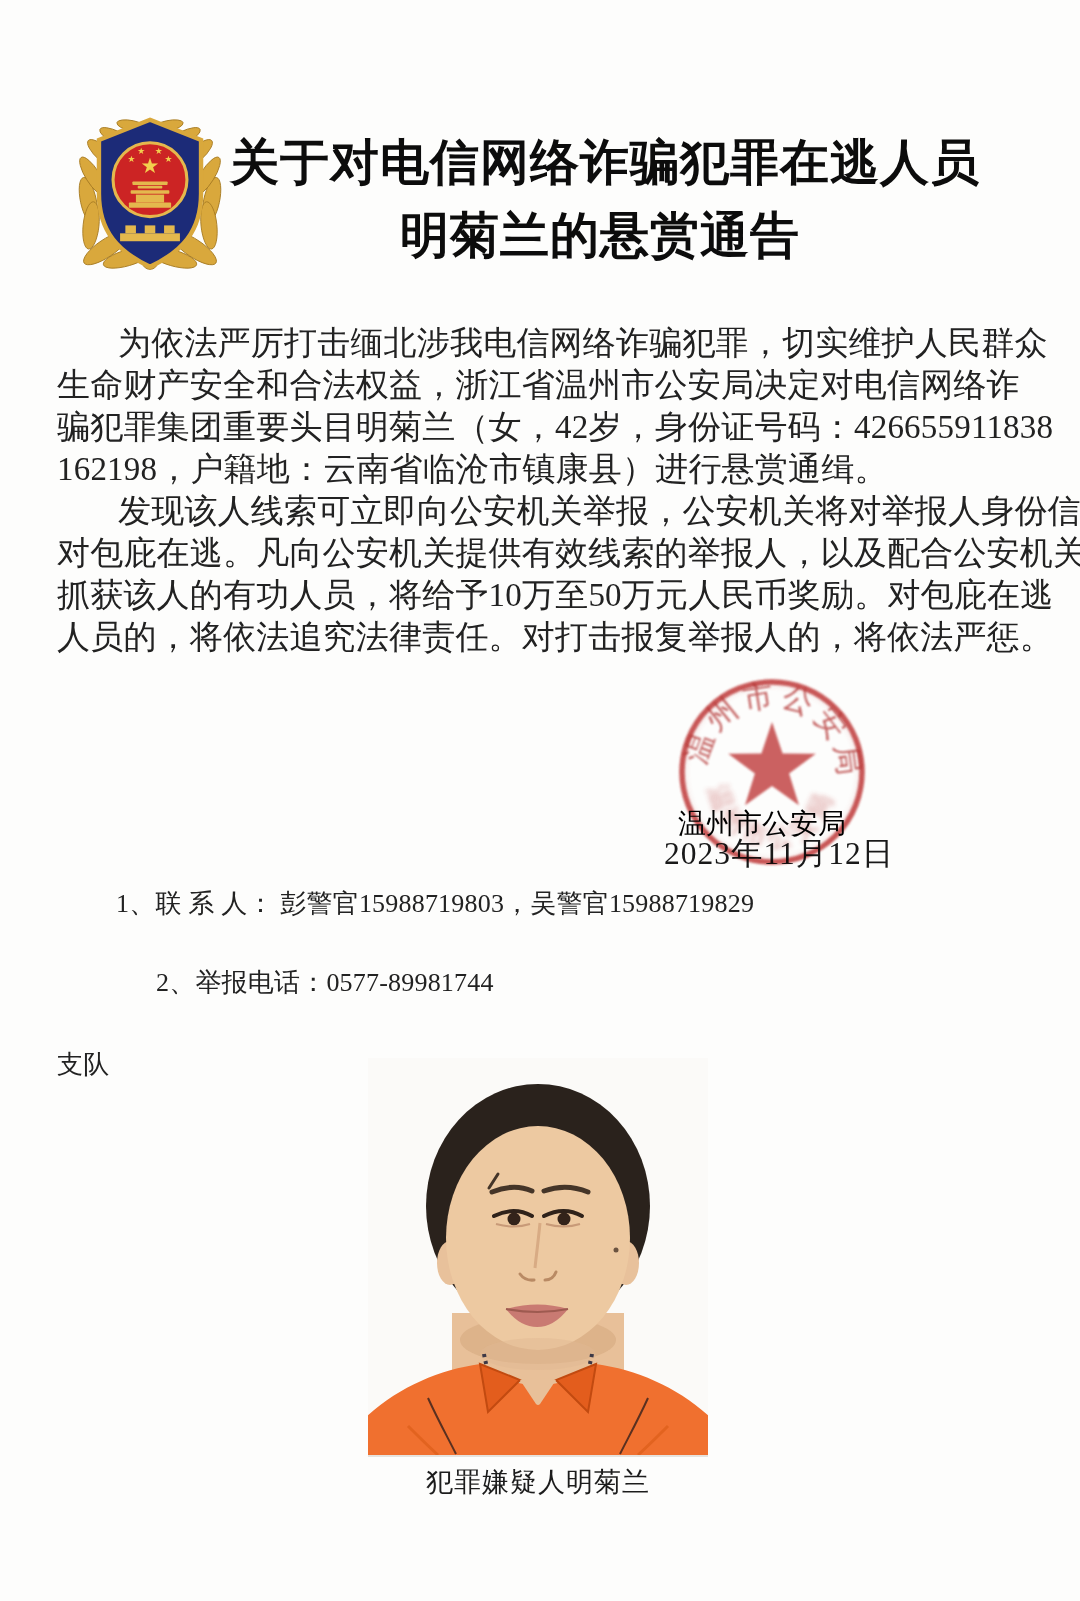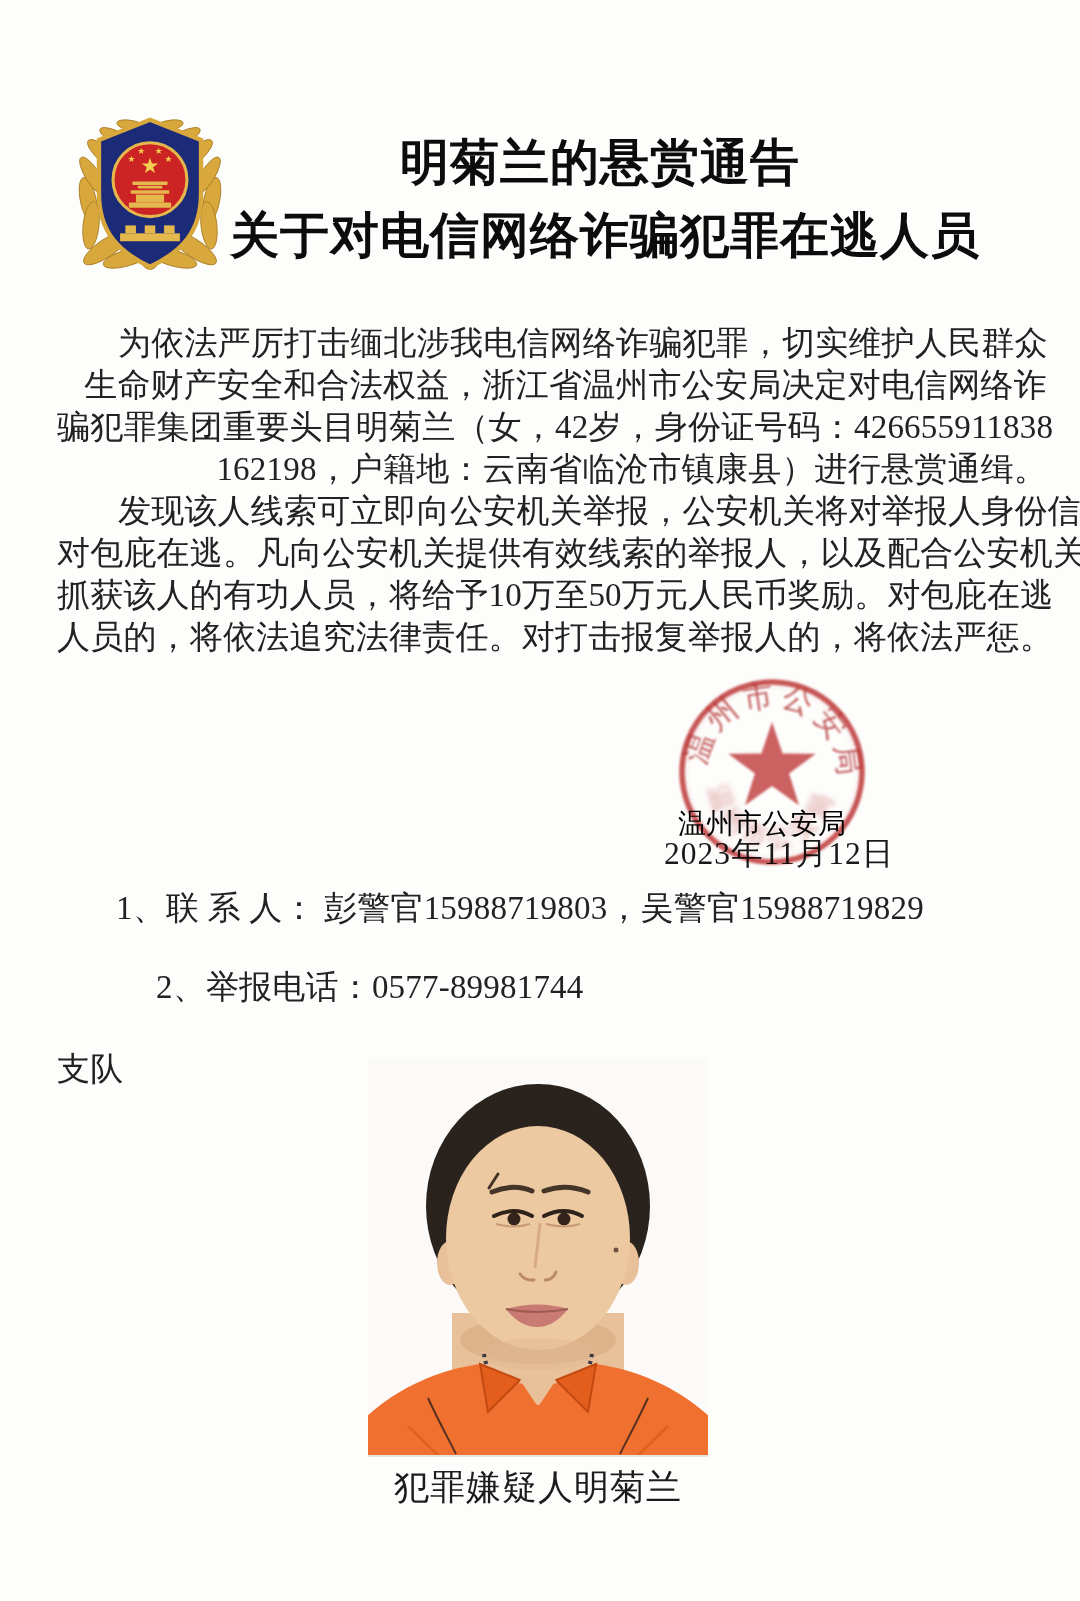--- a/index.html
+++ b/index.html
@@ -19,43 +19,43 @@
     text-align:center;font-weight:bold;color:#0c0c0c;
     font-size:49px;line-height:73px;letter-spacing:1px;
     white-space:nowrap;
   }
   
   .body-block{
     position:absolute;left:57px;top:322px;width:990px;
     font-size:33px;line-height:42px;letter-spacing:0.2px;
     color:#222222;
   }
-  .body-line{white-space:nowrap;text-align:right;}
+  .body-line{white-space:nowrap;}
   .body-line.first{padding-left:61px;}
   
   .sig-agency{position:absolute;left:678px;top:805px;font-size:28px;white-space:nowrap;color:#000000;}
   .sig-date{position:absolute;left:664px;top:805px;font-size:31.5px;white-space:nowrap;color:#191919;letter-spacing:1px;margin-top:28px;}
   
   .seal{position:absolute;left:676px;top:676px;width:192px;height:192px;mix-blend-mode:multiply;pointer-events:none;}
   
-  .contact-line{position:absolute;left:116px;font-size:33px;letter-spacing:0.2px;white-space:nowrap;color:#222222;}
+  .contact-line{position:absolute;left:116px;font-size:26px;letter-spacing:0.2px;white-space:nowrap;color:#222222;}
   .contact-1{top:886px;}
   .contact-2{top:965px;margin-left:40px;}
   .contact-3{top:976px;}
   .contact-3-wrap{top:1018px;left:57px;margin-top:29px;}
   
   .photo{
     position:absolute;left:368px;top:1058px;width:340px;height:397px;
     border-bottom:2px solid #e6e3de;
     overflow:hidden;
   }
   .photo svg{display:block;}
   .photo-caption{
     position:absolute;left:368px;top:1464px;width:340px;
-    text-align:center;font-size:35px;letter-spacing:1px;color:#1c1c1c;
+    text-align:center;font-size:27px;letter-spacing:1px;color:#1c1c1c;
     white-space:nowrap;
   }
 </style>
 </head>
 <body>
 
 <div class="page">
 
   <svg class="emblem" viewBox="0 0 200 195" aria-hidden="true">
 
@@ -101,22 +101,22 @@
 
     <g fill="#e4b84d">
       <rect x="72" y="140" width="12" height="9"></rect>
       <rect x="94" y="140" width="12" height="9"></rect>
       <rect x="116" y="140" width="12" height="9"></rect>
       <rect x="66" y="149" width="68" height="9"></rect>
     </g>
   </svg>
 
   <div class="title-block">
+    <div>关于对电信网络诈骗犯罪在逃人员</div>
     <div>明菊兰的悬赏通告</div>
-    <div>关于对电信网络诈骗犯罪在逃人员</div>
   </div>
 
   <div class="body-block">
     <div class="body-line first">为依法严厉打击缅北涉我电信网络诈骗犯罪，切实维护人民群众</div>
     <div class="body-line">生命财产安全和合法权益，浙江省温州市公安局决定对电信网络诈</div>
     <div class="body-line">骗犯罪集团重要头目明菊兰（女，42岁，身份证号码：426655911838</div>
     <div class="body-line">162198，户籍地：云南省临沧市镇康县）进行悬赏通缉。</div>
     <div class="body-line first">发现该人线索可立即向公安机关举报，公安机关将对举报人身份信</div>
     <div class="body-line">对包庇在逃。凡向公安机关提供有效线索的举报人，以及配合公安机关</div>
     <div class="body-line">抓获该人的有功人员，将给予10万至50万元人民币奖励。对包庇在逃</div>

